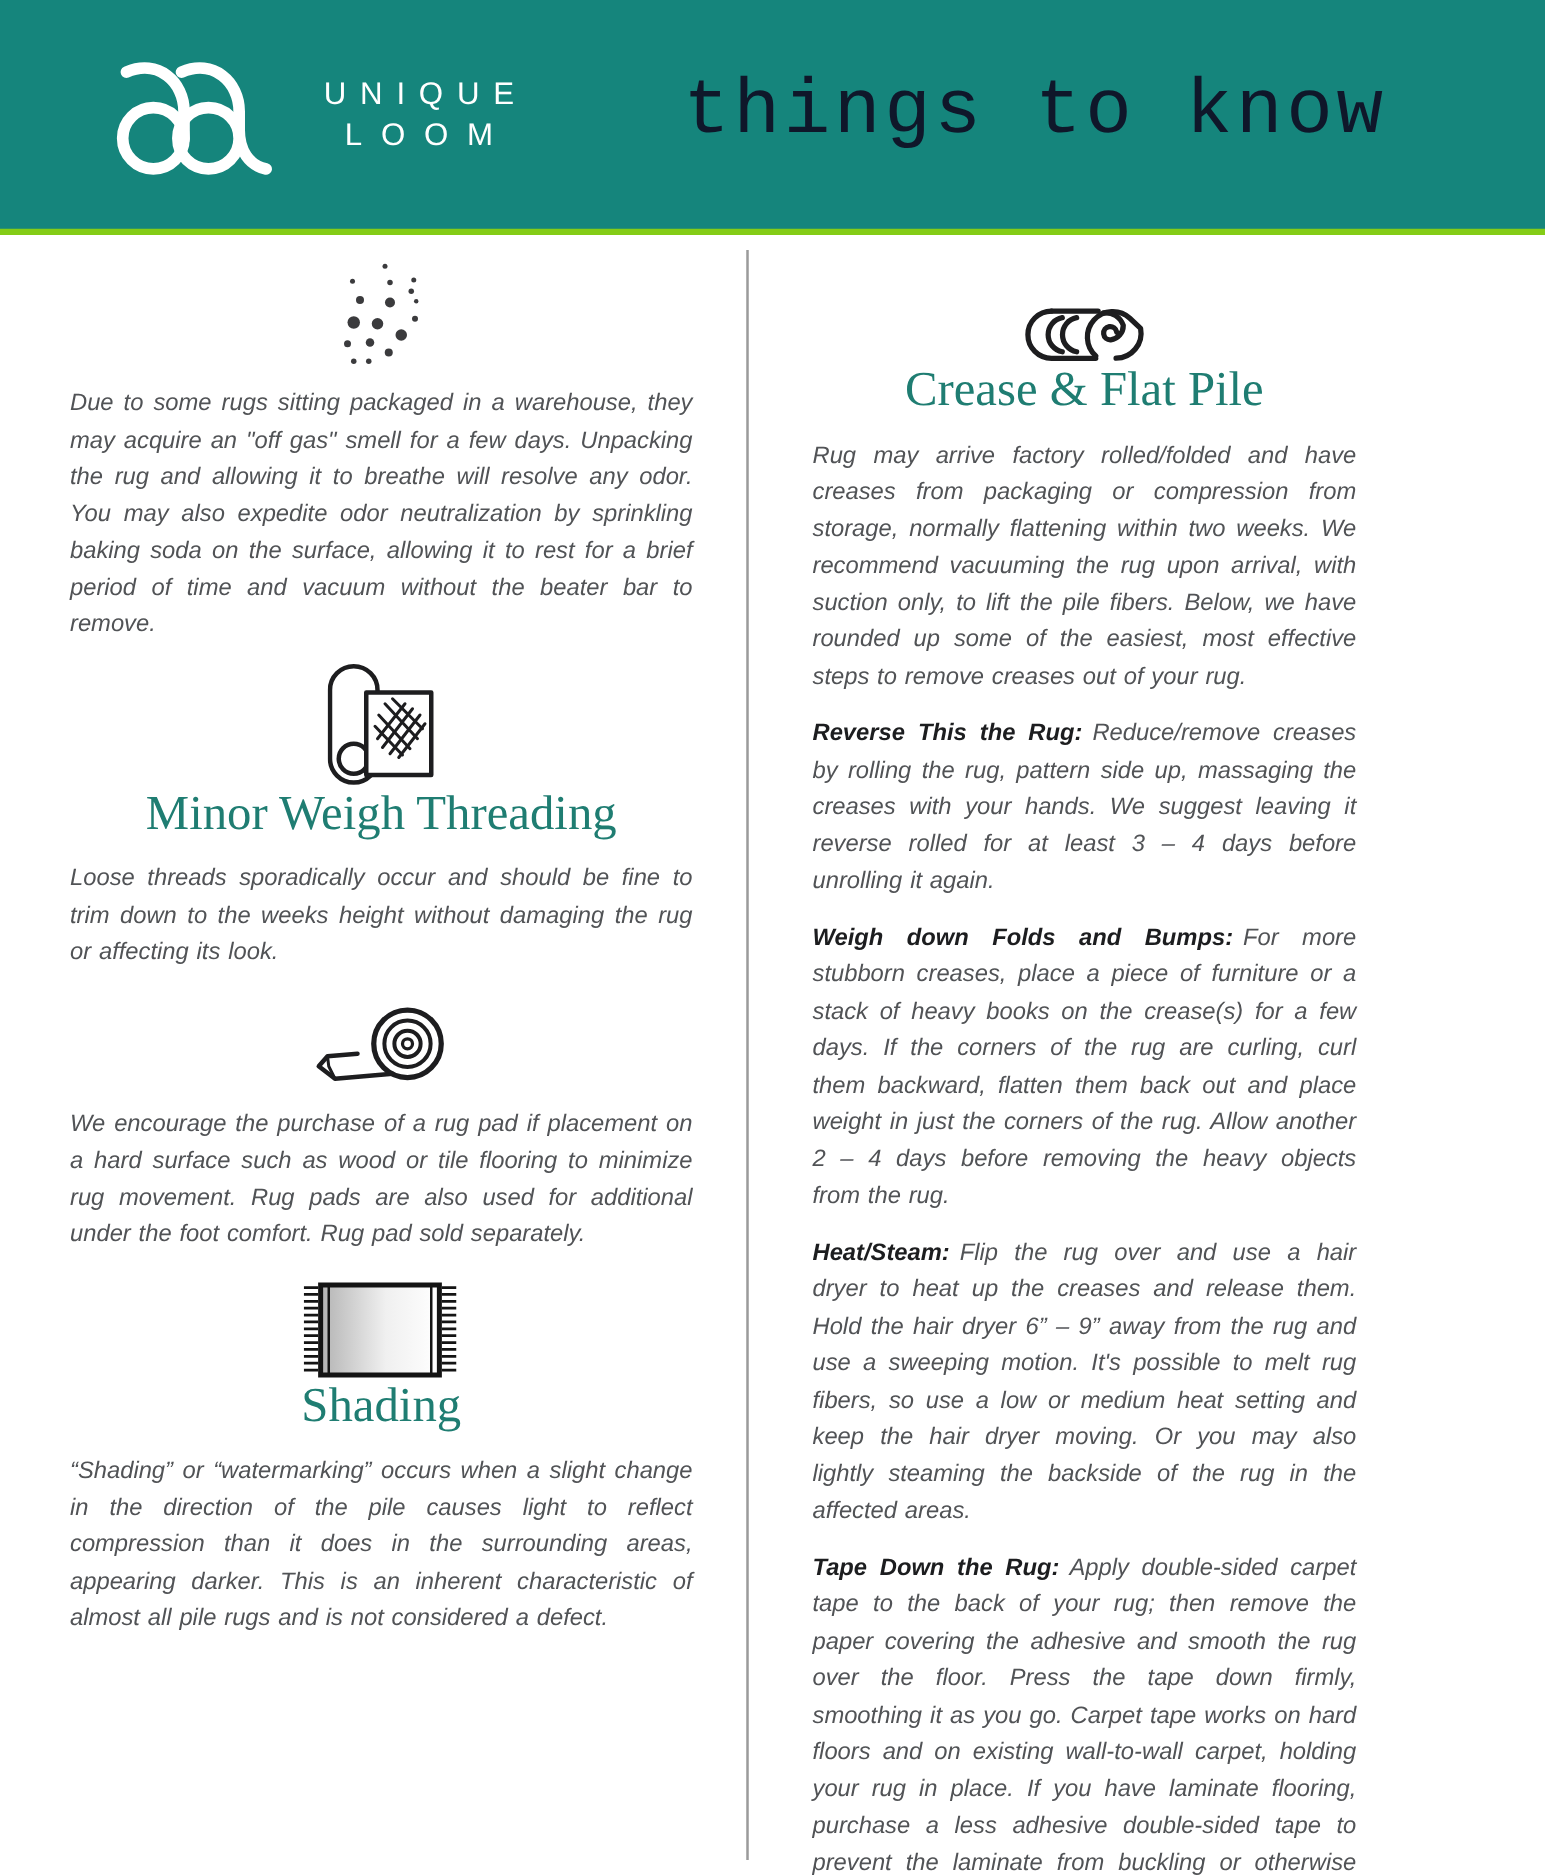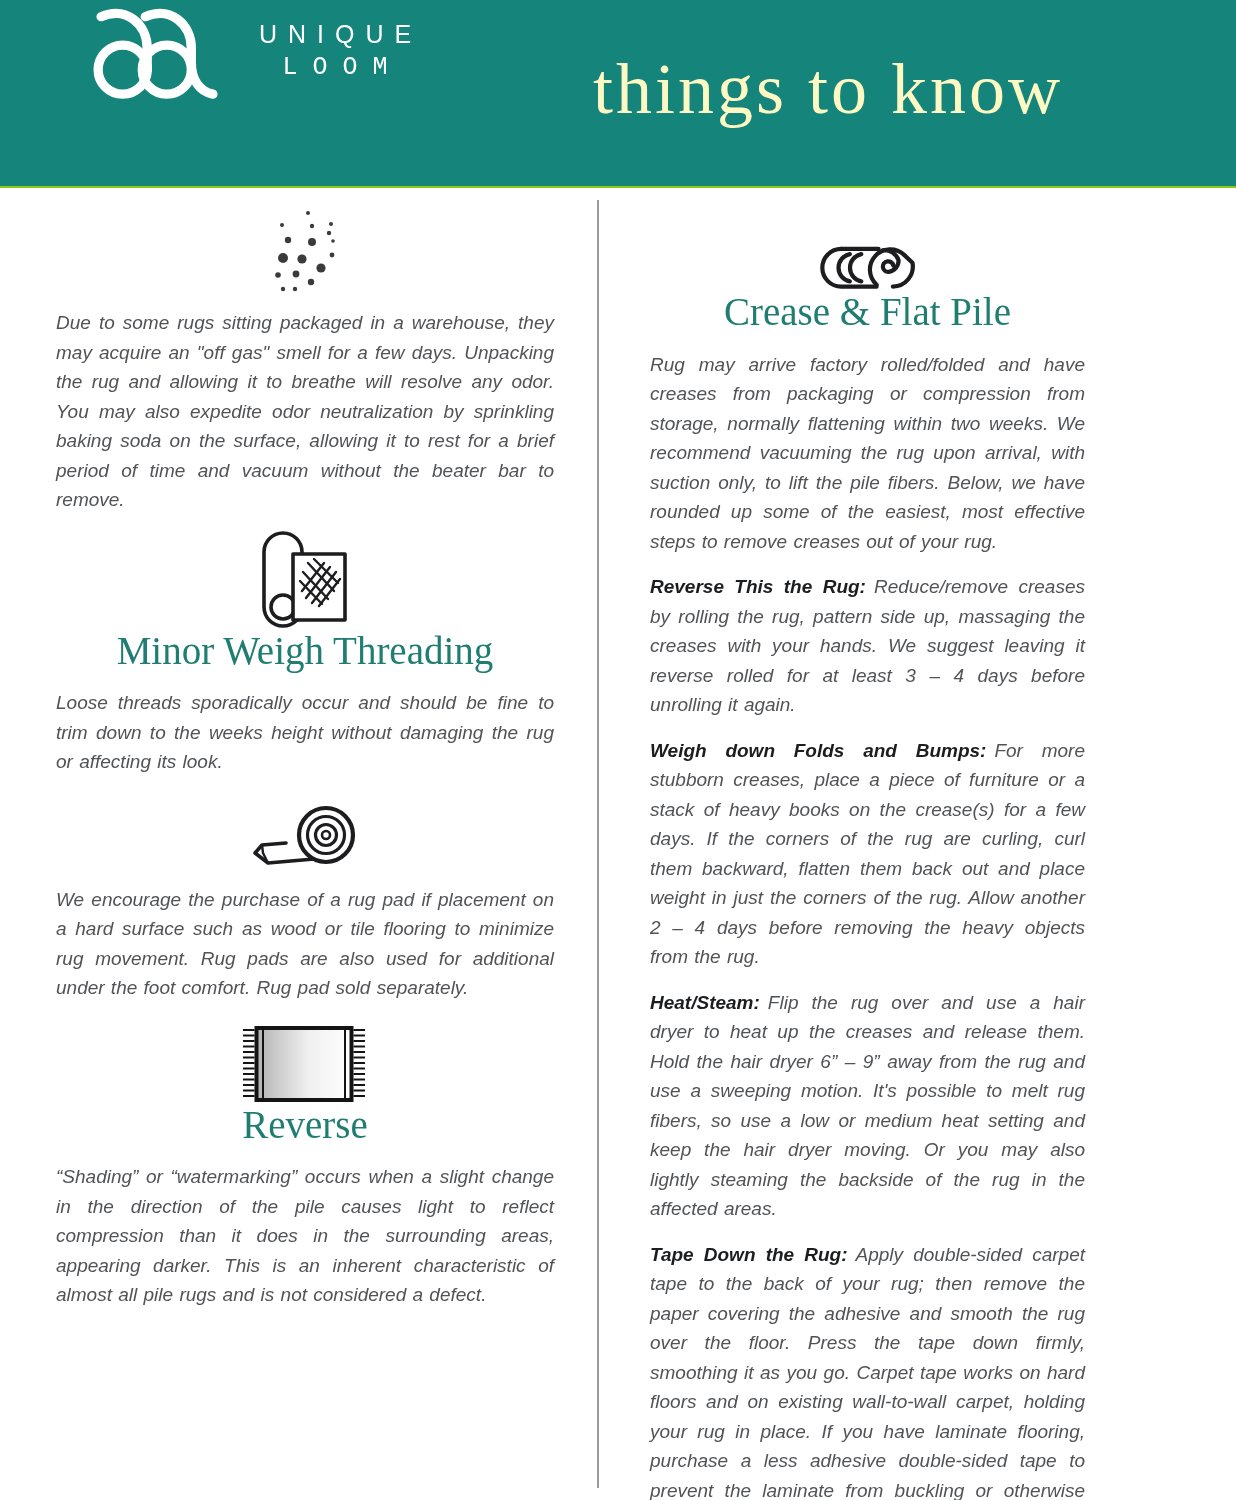--- a/index.html
+++ b/index.html
@@ -1,29 +1,29 @@
 <!DOCTYPE html>
 <html><head>
 <meta charset="utf-8">
 <style>
   html,body{margin:0;padding:0;background:#ffffff;}
   .page{position:relative;width:1236px;height:1500px;background:#fff;overflow:hidden;
         font-family:"Liberation Sans", sans-serif;}
   
-  .banner{position:relative;height:188px;background:#15857C;border-bottom:2px solid #84cc16;
-          box-sizing:border-box;display:flex;align-items:flex-start;}
+  .banner{position:relative;height:188px;background:#15857C;border-bottom:5px solid #84cc16;
+          box-sizing:border-box;display:flex;align-items:center;}
   .brand{display:flex;align-items:center;margin-left:92px;gap:26px;}
   .brand-logo svg{display:block;}
   .brand-text{display:flex;flex-direction:column;color:#ffffff;text-align:center;
               font-size:25px;line-height:1.32;font-weight:400;}
   .brand-line1{letter-spacing:11px;padding-left:11px;}
-  .brand-line2{letter-spacing:15px;padding-left:15px;font-family:Liberation Mono, monospace;}
+  .brand-line2{letter-spacing:15px;padding-left:15px;}
   .banner-title{position:absolute;left:455px;right:35px;top:50%;transform:translateY(-54%);
-                margin:0;text-align:center;color:#fef9c3;font-family:Liberation Serif, serif;
-                font-weight:400;font-size:72px;letter-spacing:3px;white-space:nowrap;}
+                margin:0;text-align:center;color:#0f172a;font-family:Liberation Mono, monospace;
+                font-weight:400;font-size:62px;letter-spacing:3px;white-space:nowrap;}
   
   .content{position:relative;display:flex;}
   .divider{position:absolute;left:597px;top:12px;height:1288px;width:2px;background:#9b9b9b;}
   .col{box-sizing:border-box;}
   .col-left{width:597px;padding:0 27px 0 40px;}
   .col-right{width:532px;padding:0 28px 0 37px;}
   .sec-icon{display:flex;justify-content:center;}
   h2.sec-heading{font-family:"Liberation Serif", serif;font-weight:400;color:#1F7D72;
                  text-align:center;font-size:39px;line-height:1.12;margin:0;}
   p.body{font-size:19px;line-height:29.5px;color:#515356;text-align:justify;margin:16px;
@@ -145,21 +145,21 @@
             </linearGradient>
           </defs>
           <g stroke="#141414" stroke-width="2.2">
             <path d="M0,5 H11.5 M0,10.5 H11.5 M0,16 H11.5 M0,21.5 H11.5 M0,27 H11.5 M0,32.5 H11.5 M0,38 H11.5 M0,43.5 H11.5 M0,49 H11.5 M0,54.5 H11.5 M0,60 H11.5 M0,65.5 H11.5 M0,71 H11.5"></path>
             <path d="M110.5,5 H122 M110.5,10.5 H122 M110.5,16 H122 M110.5,21.5 H122 M110.5,27 H122 M110.5,32.5 H122 M110.5,38 H122 M110.5,43.5 H122 M110.5,49 H122 M110.5,54.5 H122 M110.5,60 H122 M110.5,65.5 H122 M110.5,71 H122"></path>
           </g>
           <rect x="13.5" y="3" width="95" height="72" fill="url(#rugGrad)" stroke="#141414" stroke-width="4"></rect>
           <path d="M20,3 V75 M102,3 V75" stroke="#141414" stroke-width="2"></path>
         </svg>
       </div>
-      <h2 class="sec-heading m-h-shade">Reverse</h2>
+      <h2 class="sec-heading m-h-shade">Shading</h2>
       <p class="body m-p">“Shading” or “watermarking” occurs when a slight change in the direction of the pile causes light to reflect compression than it does in the surrounding areas, appearing darker. This is an inherent characteristic of almost all pile rugs and is not considered a defect.</p>
 
     </section>
 
     <section class="col col-right">
 
       <div class="sec-icon m-icon-crease">
         <svg width="100" height="44" viewBox="0 0 102 46">
           <g class="icon-stroke" stroke-width="4.4">
             <path d="M23,3 A19.3,19.3 0 1 0 23,42.5 H60"></path>

